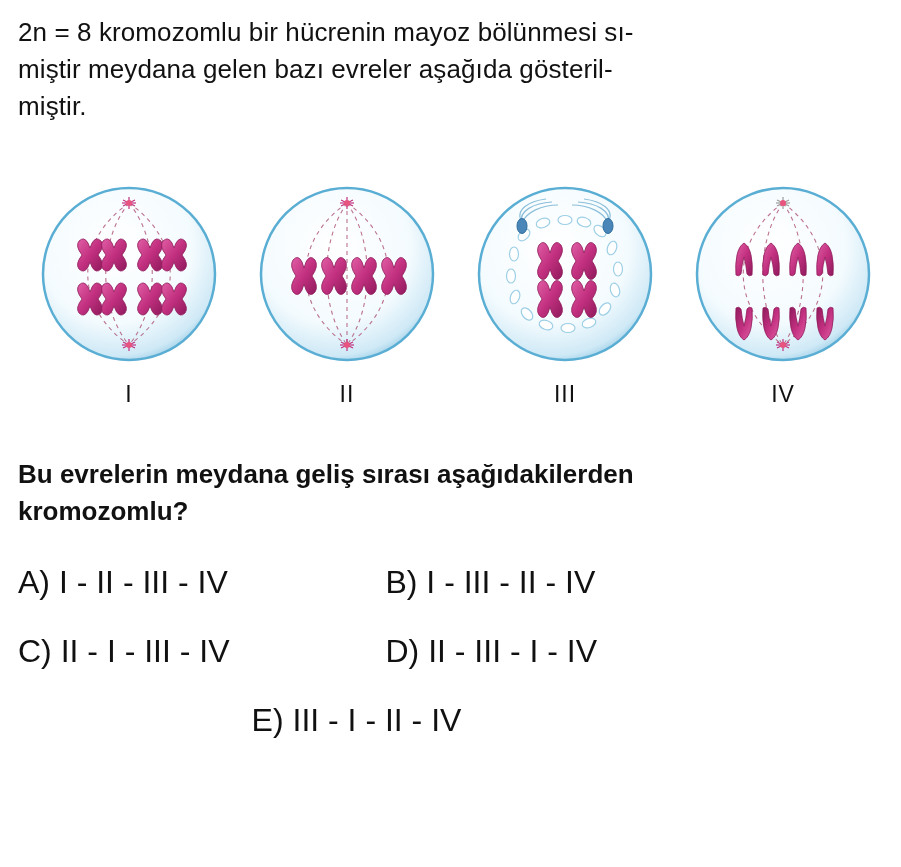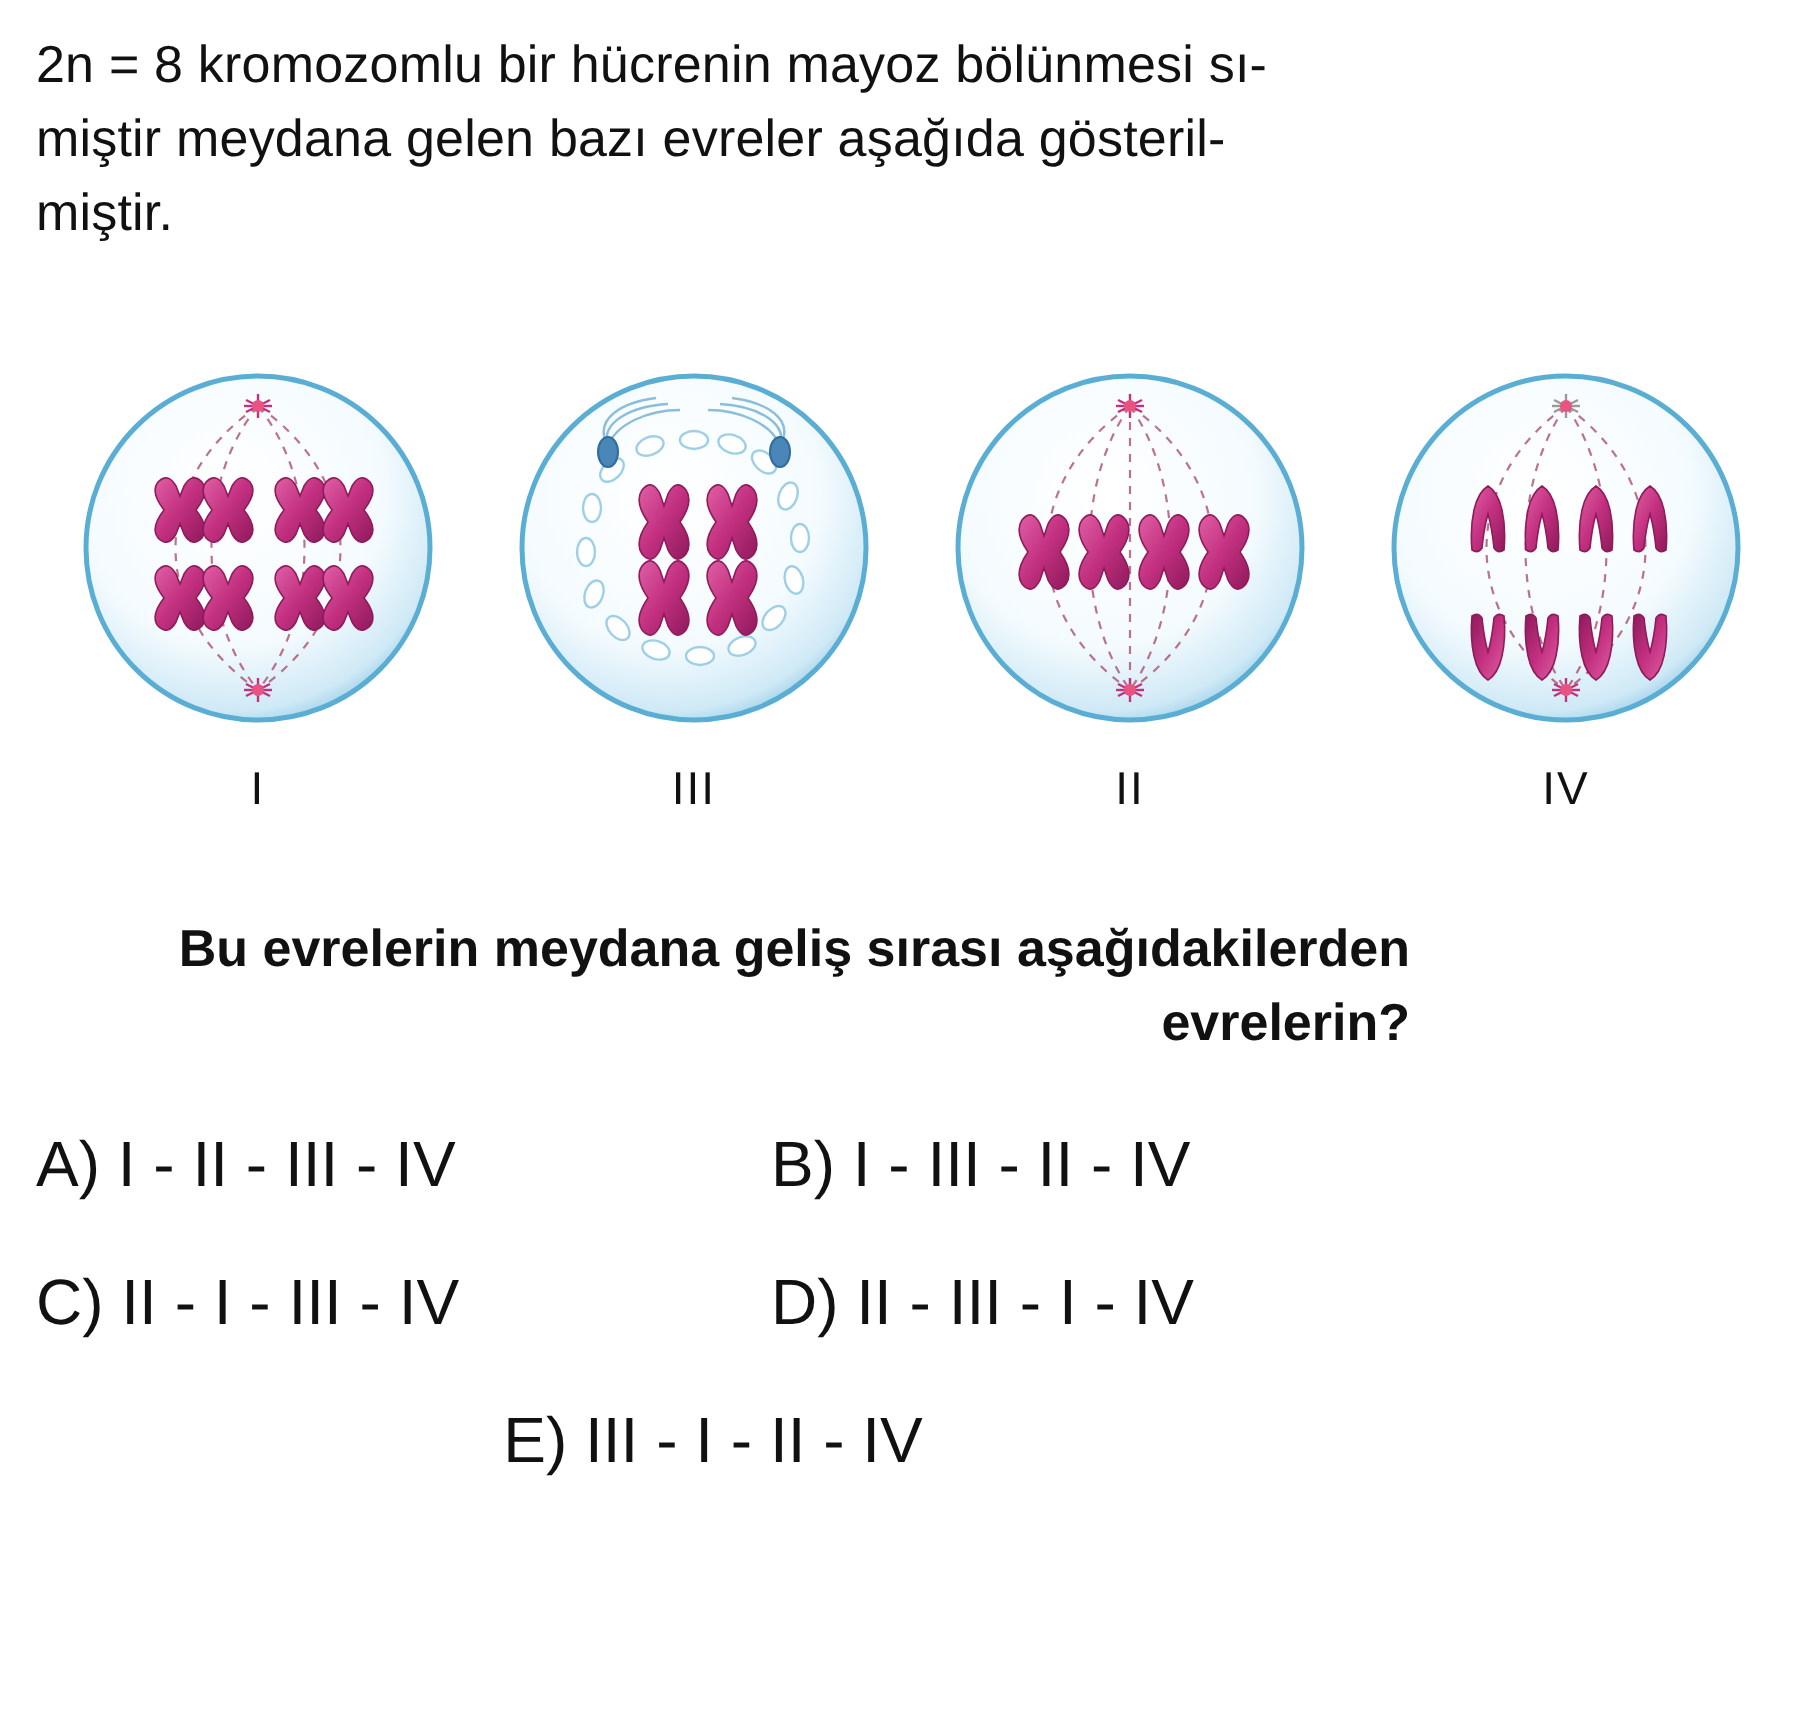--- a/index.html
+++ b/index.html
@@ -54,21 +54,20 @@
     font-size: 23px;
     color: #111111;
     letter-spacing: 1px;
   }
   .question {
     margin-top: 48px;
     font-size: 26px;
     font-weight: bold;
     line-height: 1.42;
     color: #111111;
-    text-align: right;
   }
   .question p { margin: 0; }
   .options {
     margin-top: 34px;
     font-size: 32px;
     color: #111111;
   }
   .opt-row {
     display: flex;
     margin-bottom: 32px;
@@ -168,89 +167,20 @@
             <g transform="translate(106,118)">
               <path d="M0 0 q-7 -9 -3 -14 q5 -5 9 2 l2 5 l2 -5 q4 -7 9 -2 q4 5 -3 14 q7 9 3 14 q-5 5 -9 -2 l-2 -5 l-2 5 q-4 7 -9 2 q-4 -5 3 -14 z"></path>
             </g>
             <g transform="translate(130,118)">
               <path d="M0 0 q-7 -9 -3 -14 q5 -5 9 2 l2 5 l2 -5 q4 -7 9 -2 q4 5 -3 14 q7 9 3 14 q-5 5 -9 -2 l-2 -5 l-2 5 q-4 7 -9 2 q-4 -5 3 -14 z"></path>
             </g>
           </g>
         </svg>
       </div>
       <div class="cell-label">I</div>
-    </div>
-
-    <div class="figure">
-      <div class="cell-wrap">
-        <svg viewBox="0 0 186 186" width="186" height="186">
-          <defs>
-            <radialGradient id="cellGrad3" cx="42%" cy="34%" r="72%">
-              <stop offset="0%" stop-color="#ffffff"></stop>
-              <stop offset="62%" stop-color="#f4fbfe"></stop>
-              <stop offset="88%" stop-color="#cfe9f6"></stop>
-              <stop offset="100%" stop-color="#8cc6e2"></stop>
-            </radialGradient>
-            <linearGradient id="chrGradC" x1="0" y1="0" x2="1" y2="1">
-              <stop offset="0%" stop-color="#e05fa5"></stop>
-              <stop offset="50%" stop-color="#c2307f"></stop>
-              <stop offset="100%" stop-color="#8f1a5c"></stop>
-            </linearGradient>
-          </defs>
-          <circle cx="93" cy="93" r="86" fill="url(#cellGrad3)" stroke="#5aaed4" stroke-width="2.5"></circle>
-
-          <g fill="#ffffff" stroke="#9dcfe6" stroke-width="1.2">
-            <ellipse cx="93" cy="39" rx="7" ry="4.5"></ellipse>
-            <ellipse cx="71" cy="42" rx="7" ry="4.5" transform="rotate(-20 71 42)"></ellipse>
-            <ellipse cx="52" cy="54" rx="7" ry="4.5" transform="rotate(-45 52 54)"></ellipse>
-            <ellipse cx="42" cy="73" rx="4.5" ry="7"></ellipse>
-            <ellipse cx="39" cy="95" rx="4.5" ry="7"></ellipse>
-            <ellipse cx="43" cy="116" rx="4.5" ry="7" transform="rotate(20 43 116)"></ellipse>
-            <ellipse cx="55" cy="133" rx="7" ry="4.5" transform="rotate(48 55 133)"></ellipse>
-            <ellipse cx="74" cy="144" rx="7" ry="4.5" transform="rotate(18 74 144)"></ellipse>
-            <ellipse cx="96" cy="147" rx="7" ry="4.5"></ellipse>
-            <ellipse cx="117" cy="142" rx="7" ry="4.5" transform="rotate(-20 117 142)"></ellipse>
-            <ellipse cx="133" cy="128" rx="7" ry="4.5" transform="rotate(-48 133 128)"></ellipse>
-            <ellipse cx="143" cy="109" rx="4.5" ry="7" transform="rotate(-15 143 109)"></ellipse>
-            <ellipse cx="146" cy="88" rx="4.5" ry="7"></ellipse>
-            <ellipse cx="140" cy="67" rx="4.5" ry="7" transform="rotate(20 140 67)"></ellipse>
-            <ellipse cx="128" cy="50" rx="7" ry="4.5" transform="rotate(42 128 50)"></ellipse>
-            <ellipse cx="112" cy="41" rx="7" ry="4.5" transform="rotate(18 112 41)"></ellipse>
-          </g>
-
-          <g>
-            <g fill="none" stroke="#7fb8d6" stroke-width="1.2" opacity="0.9">
-              <path d="M50 42 C 42 28, 58 20, 74 18"></path>
-              <path d="M50 42 C 46 30, 62 22, 80 21"></path>
-              <path d="M50 42 C 54 31, 70 24, 86 24"></path>
-              <path d="M136 42 C 144 28, 128 20, 112 18"></path>
-              <path d="M136 42 C 140 30, 124 22, 106 21"></path>
-              <path d="M136 42 C 132 31, 116 24, 100 24"></path>
-            </g>
-            <ellipse cx="50" cy="45" rx="5" ry="7.5" fill="#4a86b8" stroke="#2f6d9e" stroke-width="1"></ellipse>
-            <ellipse cx="136" cy="45" rx="5" ry="7.5" fill="#4a86b8" stroke="#2f6d9e" stroke-width="1"></ellipse>
-          </g>
-
-          <g fill="url(#chrGradC)" stroke="#8f1a5c" stroke-width="0.8">
-            <g transform="translate(70,80)">
-              <path d="M0 0 q-7 -10 -3 -16 q5 -6 9 2 l2 6 l2 -6 q4 -8 9 -2 q4 6 -3 16 q7 10 3 16 q-5 6 -9 -2 l-2 -6 l-2 6 q-4 8 -9 2 q-4 -6 3 -16 z"></path>
-            </g>
-            <g transform="translate(104,80)">
-              <path d="M0 0 q-7 -10 -3 -16 q5 -6 9 2 l2 6 l2 -6 q4 -8 9 -2 q4 6 -3 16 q7 10 3 16 q-5 6 -9 -2 l-2 -6 l-2 6 q-4 8 -9 2 q-4 -6 3 -16 z"></path>
-            </g>
-            <g transform="translate(70,118)">
-              <path d="M0 0 q-7 -10 -3 -16 q5 -6 9 2 l2 6 l2 -6 q4 -8 9 -2 q4 6 -3 16 q7 10 3 16 q-5 6 -9 -2 l-2 -6 l-2 6 q-4 8 -9 2 q-4 -6 3 -16 z"></path>
-            </g>
-            <g transform="translate(104,118)">
-              <path d="M0 0 q-7 -10 -3 -16 q5 -6 9 2 l2 6 l2 -6 q4 -8 9 -2 q4 6 -3 16 q7 10 3 16 q-5 6 -9 -2 l-2 -6 l-2 6 q-4 8 -9 2 q-4 -6 3 -16 z"></path>
-            </g>
-          </g>
-        </svg>
-      </div>
-      <div class="cell-label">III</div>
     </div>
 
     <div class="figure">
       <div class="cell-wrap">
         <svg viewBox="0 0 186 186" width="186" height="186">
           <defs>
             <radialGradient id="cellGrad2" cx="42%" cy="34%" r="72%">
               <stop offset="0%" stop-color="#ffffff"></stop>
               <stop offset="62%" stop-color="#f4fbfe"></stop>
               <stop offset="88%" stop-color="#cfe9f6"></stop>
@@ -303,20 +233,89 @@
           </g>
         </svg>
       </div>
       <div class="cell-label">II</div>
     </div>
 
     <div class="figure">
       <div class="cell-wrap">
         <svg viewBox="0 0 186 186" width="186" height="186">
           <defs>
+            <radialGradient id="cellGrad3" cx="42%" cy="34%" r="72%">
+              <stop offset="0%" stop-color="#ffffff"></stop>
+              <stop offset="62%" stop-color="#f4fbfe"></stop>
+              <stop offset="88%" stop-color="#cfe9f6"></stop>
+              <stop offset="100%" stop-color="#8cc6e2"></stop>
+            </radialGradient>
+            <linearGradient id="chrGradC" x1="0" y1="0" x2="1" y2="1">
+              <stop offset="0%" stop-color="#e05fa5"></stop>
+              <stop offset="50%" stop-color="#c2307f"></stop>
+              <stop offset="100%" stop-color="#8f1a5c"></stop>
+            </linearGradient>
+          </defs>
+          <circle cx="93" cy="93" r="86" fill="url(#cellGrad3)" stroke="#5aaed4" stroke-width="2.5"></circle>
+
+          <g fill="#ffffff" stroke="#9dcfe6" stroke-width="1.2">
+            <ellipse cx="93" cy="39" rx="7" ry="4.5"></ellipse>
+            <ellipse cx="71" cy="42" rx="7" ry="4.5" transform="rotate(-20 71 42)"></ellipse>
+            <ellipse cx="52" cy="54" rx="7" ry="4.5" transform="rotate(-45 52 54)"></ellipse>
+            <ellipse cx="42" cy="73" rx="4.5" ry="7"></ellipse>
+            <ellipse cx="39" cy="95" rx="4.5" ry="7"></ellipse>
+            <ellipse cx="43" cy="116" rx="4.5" ry="7" transform="rotate(20 43 116)"></ellipse>
+            <ellipse cx="55" cy="133" rx="7" ry="4.5" transform="rotate(48 55 133)"></ellipse>
+            <ellipse cx="74" cy="144" rx="7" ry="4.5" transform="rotate(18 74 144)"></ellipse>
+            <ellipse cx="96" cy="147" rx="7" ry="4.5"></ellipse>
+            <ellipse cx="117" cy="142" rx="7" ry="4.5" transform="rotate(-20 117 142)"></ellipse>
+            <ellipse cx="133" cy="128" rx="7" ry="4.5" transform="rotate(-48 133 128)"></ellipse>
+            <ellipse cx="143" cy="109" rx="4.5" ry="7" transform="rotate(-15 143 109)"></ellipse>
+            <ellipse cx="146" cy="88" rx="4.5" ry="7"></ellipse>
+            <ellipse cx="140" cy="67" rx="4.5" ry="7" transform="rotate(20 140 67)"></ellipse>
+            <ellipse cx="128" cy="50" rx="7" ry="4.5" transform="rotate(42 128 50)"></ellipse>
+            <ellipse cx="112" cy="41" rx="7" ry="4.5" transform="rotate(18 112 41)"></ellipse>
+          </g>
+
+          <g>
+            <g fill="none" stroke="#7fb8d6" stroke-width="1.2" opacity="0.9">
+              <path d="M50 42 C 42 28, 58 20, 74 18"></path>
+              <path d="M50 42 C 46 30, 62 22, 80 21"></path>
+              <path d="M50 42 C 54 31, 70 24, 86 24"></path>
+              <path d="M136 42 C 144 28, 128 20, 112 18"></path>
+              <path d="M136 42 C 140 30, 124 22, 106 21"></path>
+              <path d="M136 42 C 132 31, 116 24, 100 24"></path>
+            </g>
+            <ellipse cx="50" cy="45" rx="5" ry="7.5" fill="#4a86b8" stroke="#2f6d9e" stroke-width="1"></ellipse>
+            <ellipse cx="136" cy="45" rx="5" ry="7.5" fill="#4a86b8" stroke="#2f6d9e" stroke-width="1"></ellipse>
+          </g>
+
+          <g fill="url(#chrGradC)" stroke="#8f1a5c" stroke-width="0.8">
+            <g transform="translate(70,80)">
+              <path d="M0 0 q-7 -10 -3 -16 q5 -6 9 2 l2 6 l2 -6 q4 -8 9 -2 q4 6 -3 16 q7 10 3 16 q-5 6 -9 -2 l-2 -6 l-2 6 q-4 8 -9 2 q-4 -6 3 -16 z"></path>
+            </g>
+            <g transform="translate(104,80)">
+              <path d="M0 0 q-7 -10 -3 -16 q5 -6 9 2 l2 6 l2 -6 q4 -8 9 -2 q4 6 -3 16 q7 10 3 16 q-5 6 -9 -2 l-2 -6 l-2 6 q-4 8 -9 2 q-4 -6 3 -16 z"></path>
+            </g>
+            <g transform="translate(70,118)">
+              <path d="M0 0 q-7 -10 -3 -16 q5 -6 9 2 l2 6 l2 -6 q4 -8 9 -2 q4 6 -3 16 q7 10 3 16 q-5 6 -9 -2 l-2 -6 l-2 6 q-4 8 -9 2 q-4 -6 3 -16 z"></path>
+            </g>
+            <g transform="translate(104,118)">
+              <path d="M0 0 q-7 -10 -3 -16 q5 -6 9 2 l2 6 l2 -6 q4 -8 9 -2 q4 6 -3 16 q7 10 3 16 q-5 6 -9 -2 l-2 -6 l-2 6 q-4 8 -9 2 q-4 -6 3 -16 z"></path>
+            </g>
+          </g>
+        </svg>
+      </div>
+      <div class="cell-label">III</div>
+    </div>
+
+    <div class="figure">
+      <div class="cell-wrap">
+        <svg viewBox="0 0 186 186" width="186" height="186">
+          <defs>
             <radialGradient id="cellGrad4" cx="42%" cy="34%" r="72%">
               <stop offset="0%" stop-color="#ffffff"></stop>
               <stop offset="62%" stop-color="#f4fbfe"></stop>
               <stop offset="88%" stop-color="#cfe9f6"></stop>
               <stop offset="100%" stop-color="#8cc6e2"></stop>
             </radialGradient>
             <linearGradient id="chrGradD" x1="0" y1="0" x2="1" y2="1">
               <stop offset="0%" stop-color="#e05fa5"></stop>
               <stop offset="50%" stop-color="#c2307f"></stop>
               <stop offset="100%" stop-color="#8f1a5c"></stop>
@@ -374,21 +373,21 @@
           </g>
         </svg>
       </div>
       <div class="cell-label">IV</div>
     </div>
 
   </div>
 
   <div class="question">
     <p>Bu evrelerin meydana geliş sırası aşağıdakilerden</p>
-    <p>evrelerin?</p>
+    <p>kromozomlu?</p>
   </div>
 
   <div class="options">
     <div class="opt-row">
       <div class="opt-col-left opt">A) I - II - III - IV</div>
       <div class="opt-col-right opt">B) I - III - II - IV</div>
     </div>
     <div class="opt-row">
       <div class="opt-col-left opt">C) II - I - III - IV</div>
       <div class="opt-col-right opt">D) II - III - I - IV</div>

